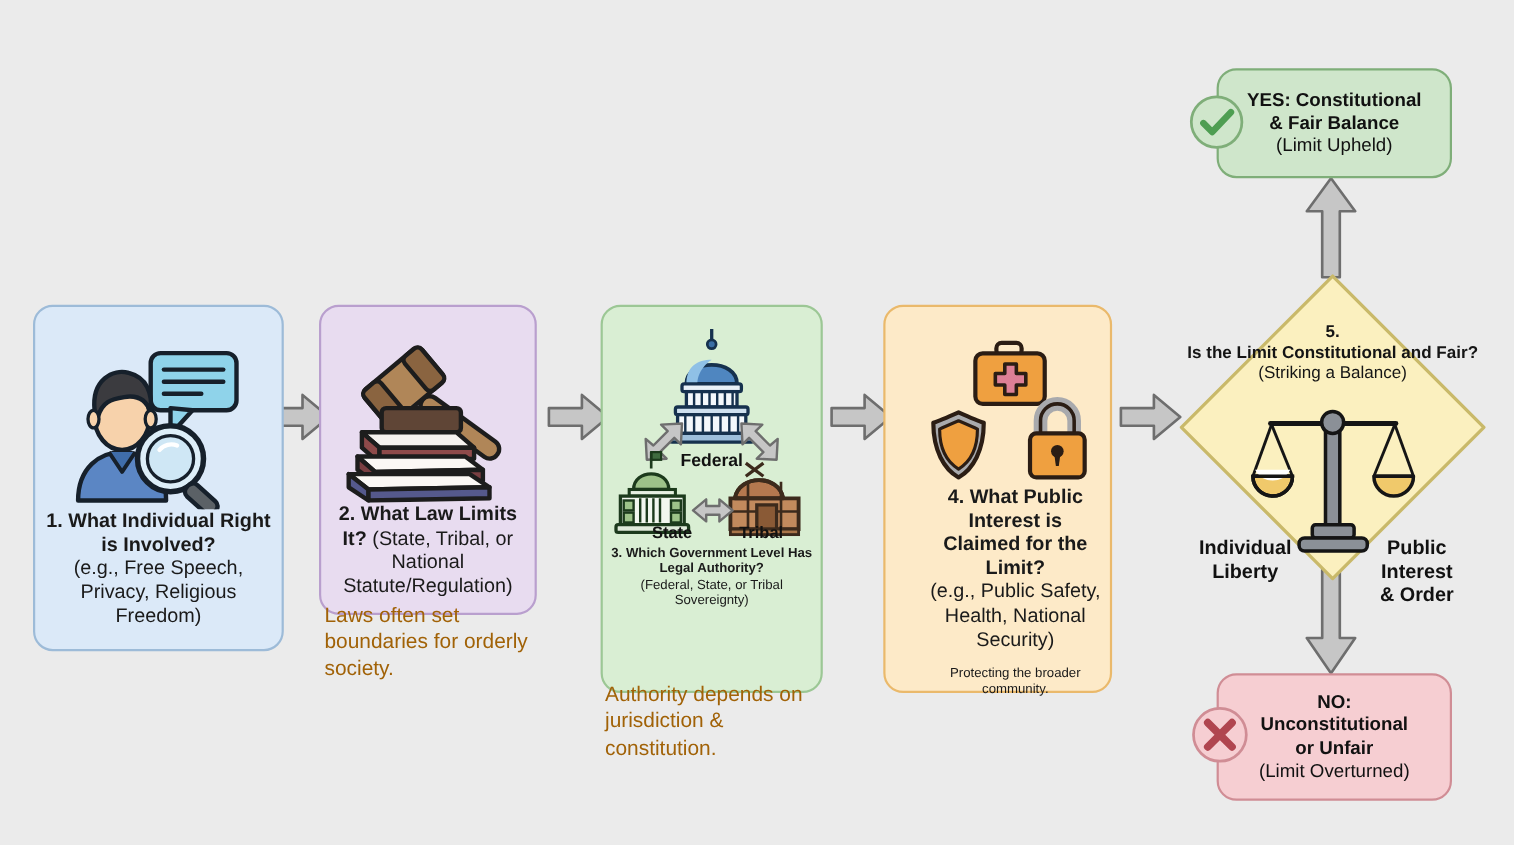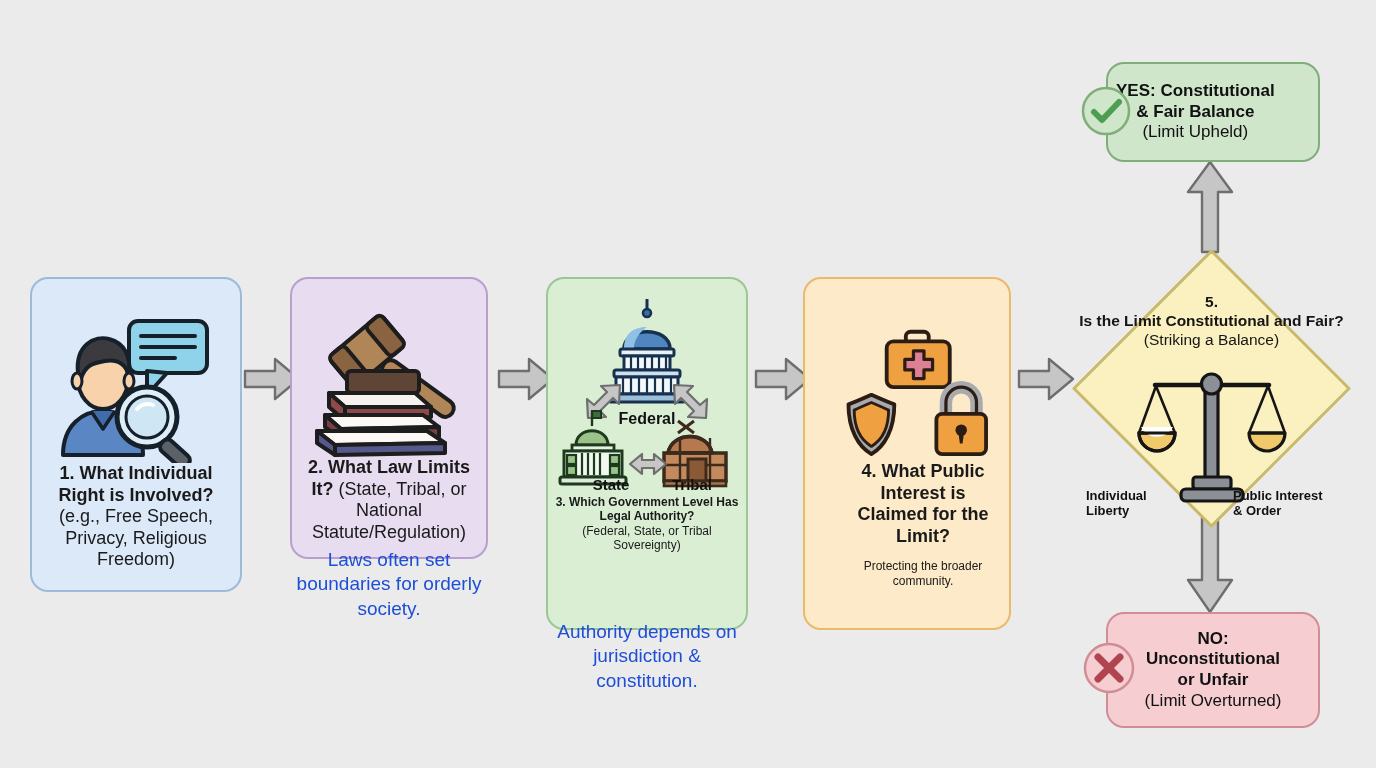--- a/index.html
+++ b/index.html
@@ -34,22 +34,22 @@
     width:100%;
     text-align:center;
     color:#1a1a1a;
     line-height:1.2;
     padding:0 6px;
     box-sizing:border-box;
   }
   .hl{font-weight:bold;}
   .caption{
     position:absolute;
-    text-align:center;
-    color:#1d4ed8;
+    text-align:left;
+    color:#a16207;
     font-size:19px;
     line-height:1.28;
     z-index:3;
   }
 
   
   #step1{background:#dbe9f8;border-color:#9dbbd8;}
   #step2{background:#e8dcf0;border-color:#b99fce;}
   #step3{background:#d9eed3;border-color:#9cc795;}
   #step4{background:#fdeac8;border-color:#eab96b;padding-left:32px;}
@@ -73,32 +73,33 @@
     color:#151515;
     z-index:4;
   }
   #diamond .dscales{
     position:absolute;left:50%;top:126px;
     transform:translateX(-50%);
     z-index:4;
   }
   .scale-label{
     position:absolute;
-    font-size:13px;
+    font-size:18px;
     font-weight:bold;
     color:#111;
+    text-align:center;
     line-height:1.18;
     z-index:5;
   }
 
   
   #yesbox{
     position:absolute;left:1106px;top:62px;width:210px;height:96px;
     background:#cfe6cb;border:2px solid #7fae79;border-radius:18px;
-    display:flex;align-items:center;justify-content:flex-start;
+    display:flex;align-items:center;justify-content:center;
     z-index:3;
   }
   #nobox{
     position:absolute;left:1106px;top:612px;width:210px;height:112px;
     background:#f6ced2;border:2px solid #d08d95;border-radius:18px;
     display:flex;align-items:center;justify-content:center;
     z-index:3;
   }
   .outcome-txt{
     text-align:center;font-size:17px;line-height:1.22;color:#111;
@@ -114,21 +115,21 @@
   .gov-lbl{
     font-size:15px;font-weight:bold;color:#111;
     position:absolute;text-align:center;
   }
 </style>
 </head>
 <body>
 
 <div id="canvas">
 
-  <div class="node" id="step1" style="left:30px;top:260px;width:212px;height:315px;">
+  <div class="node" id="step1" style="left:30px;top:260px;width:228px;height:315px;">
     <div class="icon-area" style="height:170px;padding-top:14px;">
       <svg width="170" height="150" viewBox="0 0 170 150">
 
         <rect x="78" y="8" width="78" height="52" rx="9" fill="#8fd3ea" stroke="#16202b" stroke-width="4"></rect>
         <path d="M96 58 L96 82 L116 60 Z" fill="#8fd3ea" stroke="#16202b" stroke-width="4" stroke-linejoin="round"></path>
         <line x1="90" y1="23" x2="144" y2="23" stroke="#16202b" stroke-width="4" stroke-linecap="round"></line>
         <line x1="90" y1="34" x2="144" y2="34" stroke="#16202b" stroke-width="4" stroke-linecap="round"></line>
         <line x1="90" y1="45" x2="124" y2="45" stroke="#16202b" stroke-width="4" stroke-linecap="round"></line>
 
         <path d="M12 142 C12 112 32 98 52 98 C72 98 92 112 92 142 Z" fill="#5b86c4" stroke="#16202b" stroke-width="4" stroke-linejoin="round"></path>
@@ -309,20 +310,21 @@
 
         <path d="M114 96 v-14 a16 16 0 0 1 32 0 v14" fill="none" stroke="#a9aaad" stroke-width="13" stroke-linecap="round"></path>
         <path d="M114 96 v-14 a16 16 0 0 1 32 0 v14" fill="none" stroke="#2b1d14" stroke-width="3.4"></path>
         <rect x="104" y="94" width="52" height="42" rx="6" fill="#efa040" stroke="#2b1d14" stroke-width="4"></rect>
         <circle cx="130" cy="111" r="6" fill="#2b1d14"></circle>
         <path d="M127 113 h6 l-1.6 12 h-2.8 Z" fill="#2b1d14"></path>
       </svg>
     </div>
     <div class="txt" style="font-size:18px;">
       <div class="hl">4. What Public Interest is Claimed for the Limit?</div>
+      <div>(e.g., Public Safety, Health, National Security)</div>
     </div>
     <div class="txt" style="font-size:12px;padding-top:12px;">Protecting the broader community.</div>
   </div>
 
   <div class="arrow" style="left:1017px;top:355px;">
     <svg width="58" height="48" viewBox="0 0 58 48">
       <path d="M2 16 L32 16 L32 4 L56 24 L32 44 L32 32 L2 32 Z" fill="#c6c6c6" stroke="#6e6e6e" stroke-width="2.4" stroke-linejoin="round"></path>
     </svg>
   </div>
 

